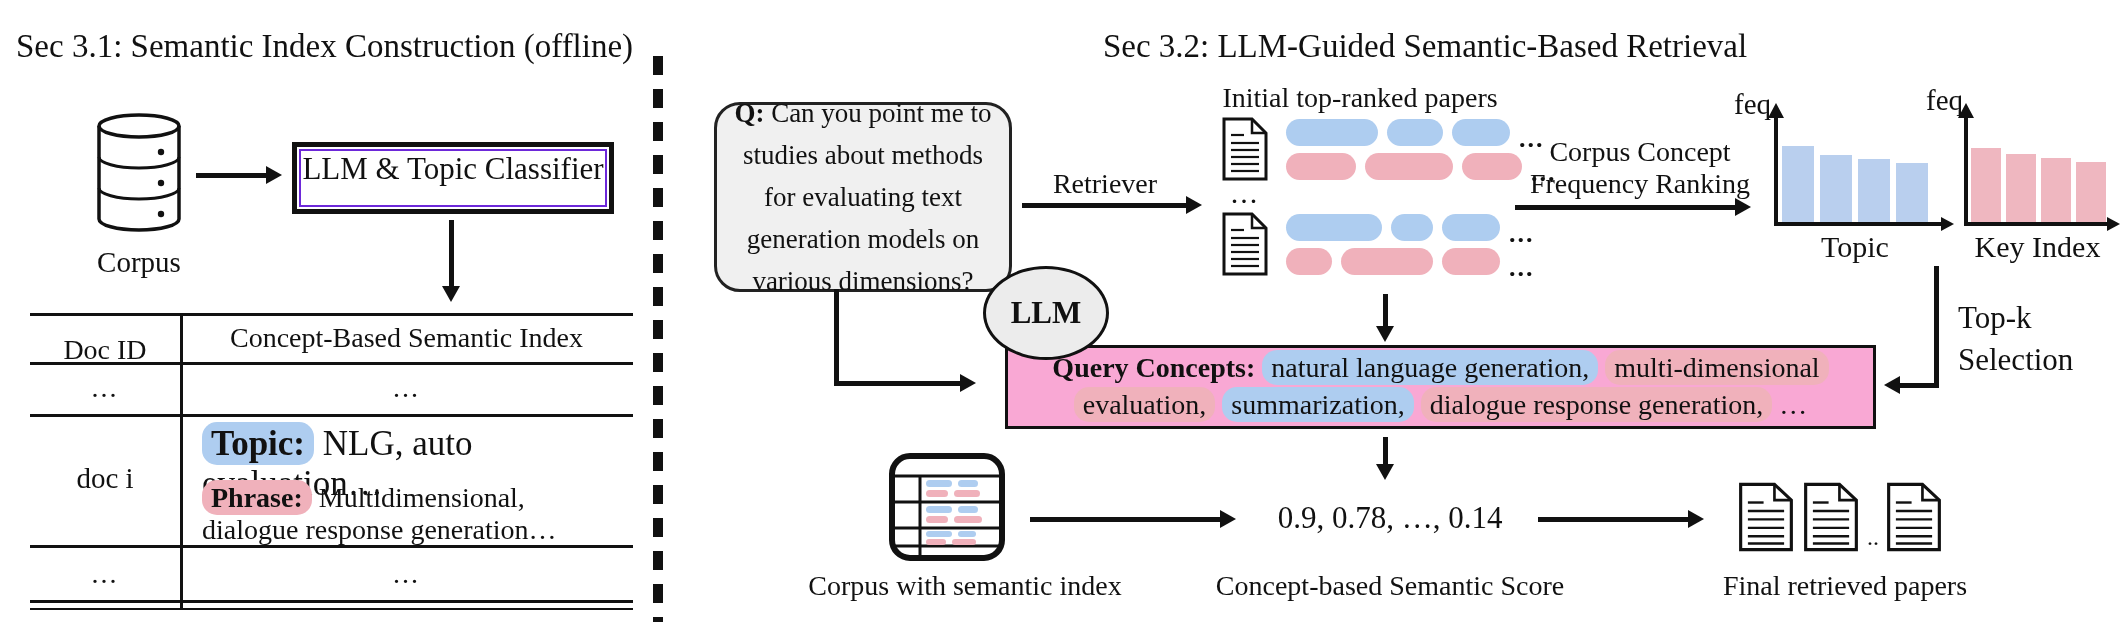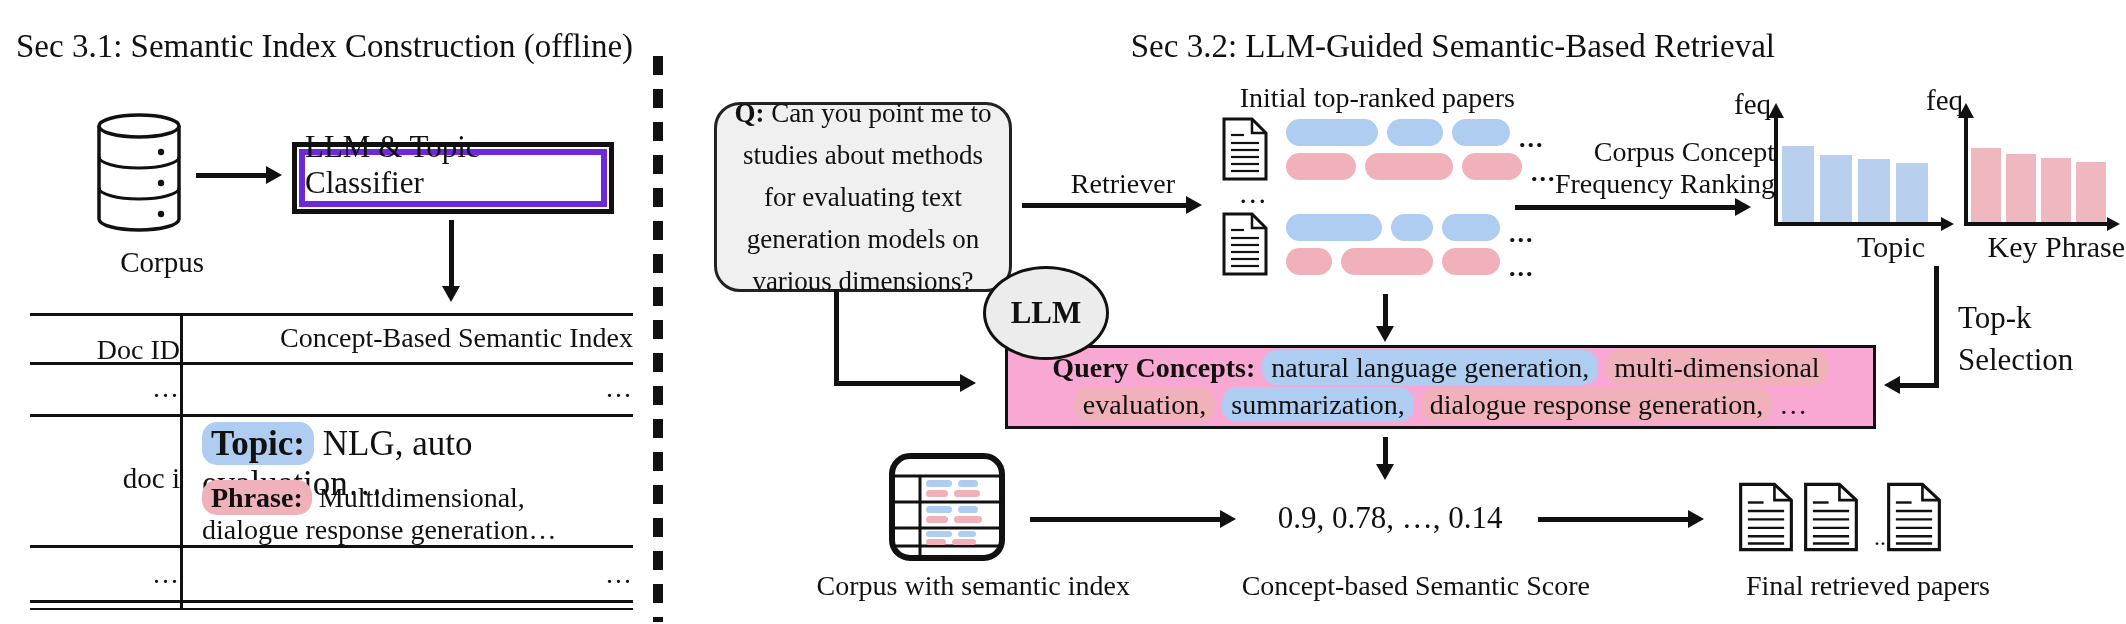--- a/index.html
+++ b/index.html
@@ -1,20 +1,20 @@
 <!DOCTYPE html>
 <html><head>
 <meta charset="utf-8">
 <style>
   html,body{margin:0;padding:0;background:#fff;}
   .canvas{position:relative;width:2126px;height:624px;background:#ffffff;overflow:hidden;
           font-family:"Liberation Serif","DejaVu Serif",serif;color:#111;}
   .abs{position:absolute;}
   .b{font-weight:normal;}
-  .ctr{text-align:right;}
+  .ctr{text-align:center;}
   .line{position:absolute;background:#111;}
   .ah{position:absolute;width:0;height:0;}
   .ah-r{border-top:9px solid transparent;border-bottom:9px solid transparent;border-left:16px solid #111;}
   .ah-l{border-top:9px solid transparent;border-bottom:9px solid transparent;border-right:16px solid #111;}
   .ah-d{border-left:9px solid transparent;border-right:9px solid transparent;border-top:16px solid #111;}
   .ah-u{border-left:8px solid transparent;border-right:8px solid transparent;border-bottom:15px solid #111;}
   .ah-r-sm{border-top:7px solid transparent;border-bottom:7px solid transparent;border-left:13px solid #111;}
   .hl{border-radius:15px;padding:2px 9px;}
   .hl-blue{background:#aecdf0;}
   .hl-pink{background:#f0b1bb;}
@@ -59,21 +59,21 @@
     </svg>
   </div>
   <div class="abs ctr" style="left:74px;top:246px;width:130px;font-size:29px;">Corpus</div>
 
   <div>
     <div class="line" style="left:196px;top:173px;width:72px;height:5px;"></div>
     <div class="ah ah-r" style="left:266px;top:166px;"></div>
   </div>
 
   <div class="abs" style="left:292px;top:142px;width:322px;height:72px;border:5px solid #111;box-sizing:border-box;">
-    <div class="abs" style="left:2px;top:2px;right:2px;bottom:2px;border:6px solid #6d28d9;display:flex;align-items:flex-end;justify-content:center;">
+    <div class="abs" style="left:2px;top:2px;right:2px;bottom:2px;border:2px solid #6d28d9;display:flex;align-items:flex-start;justify-content:center;">
       <span class="b" style="font-size:31px;">LLM &amp; Topic Classifier</span>
     </div>
   </div>
 
   <div>
     <div class="line" style="left:449px;top:220px;width:5px;height:66px;"></div>
     <div class="ah ah-d" style="left:442px;top:286px;"></div>
   </div>
 
   <div>
@@ -199,21 +199,21 @@
     <div class="ah ah-u" style="left:1958px;top:103px;"></div>
     <div class="line" style="left:1964px;top:116px;width:4px;height:110px;"></div>
     <div class="bars" style="left:1971px;top:141px;height:85px;gap:5px;">
         <div class="bar" style="width: 30px; height: 78px; background: rgb(239, 183, 192);"></div>
         <div class="bar" style="width: 30px; height: 72px; background: rgb(239, 183, 192);"></div>
         <div class="bar" style="width: 30px; height: 68px; background: rgb(239, 183, 192);"></div>
         <div class="bar" style="width: 30px; height: 64px; background: rgb(239, 183, 192);"></div>
       </div>
     <div class="line" style="left:1964px;top:222px;width:144px;height:4px;"></div>
     <div class="ah ah-r-sm" style="left:2107px;top:217px;"></div>
-    <div class="abs ctr" style="left:1950px;top:230px;width:175px;font-size:30px;">Key Phrase</div>
+    <div class="abs ctr" style="left:1950px;top:230px;width:175px;font-size:30px;">Key Index</div>
   </div>
 
   <div>
     <div class="line" style="left:1934px;top:266px;width:5px;height:122px;"></div>
     <div class="line" style="left:1900px;top:383px;width:39px;height:5px;"></div>
     <div class="ah ah-l" style="left:1884px;top:376px;"></div>
   </div>
   <div class="abs" style="left:1958px;top:300px;font-size:31px;">Top-k</div>
   <div class="abs" style="left:1958px;top:342px;font-size:31px;">Selection</div>
 

